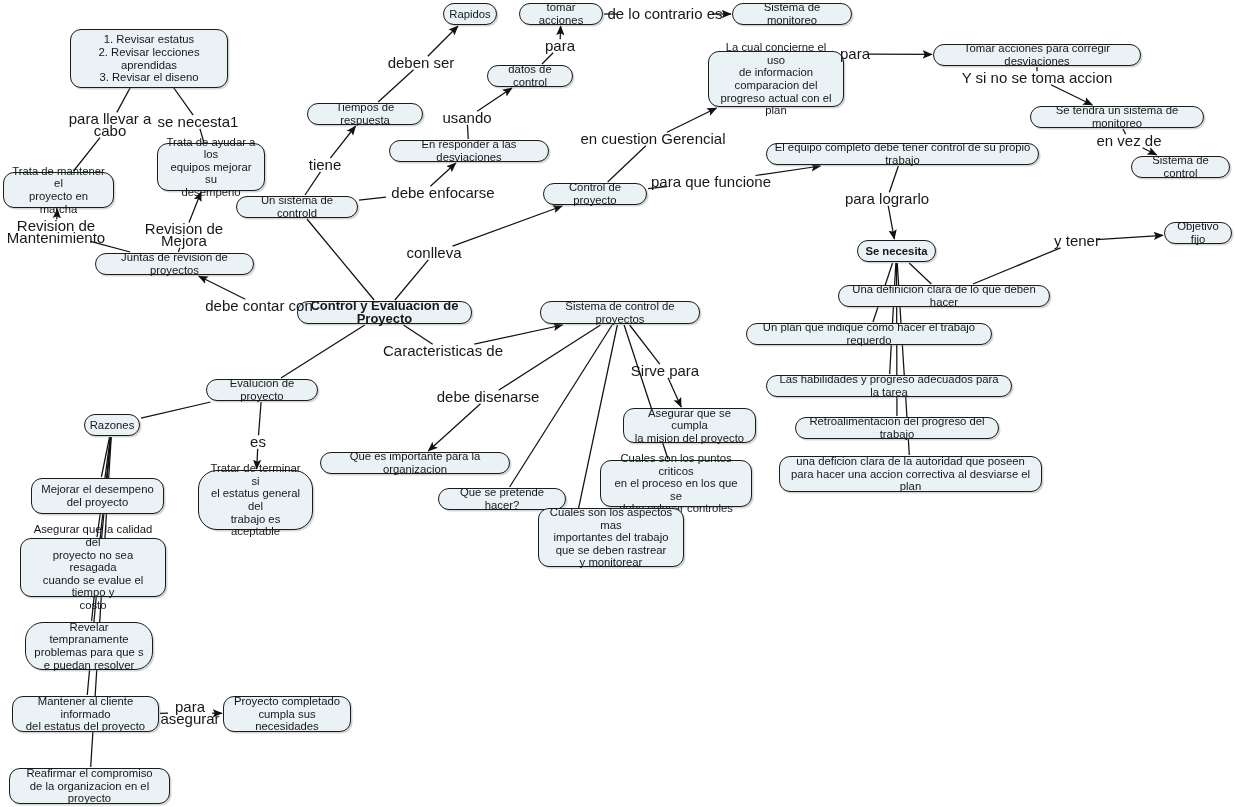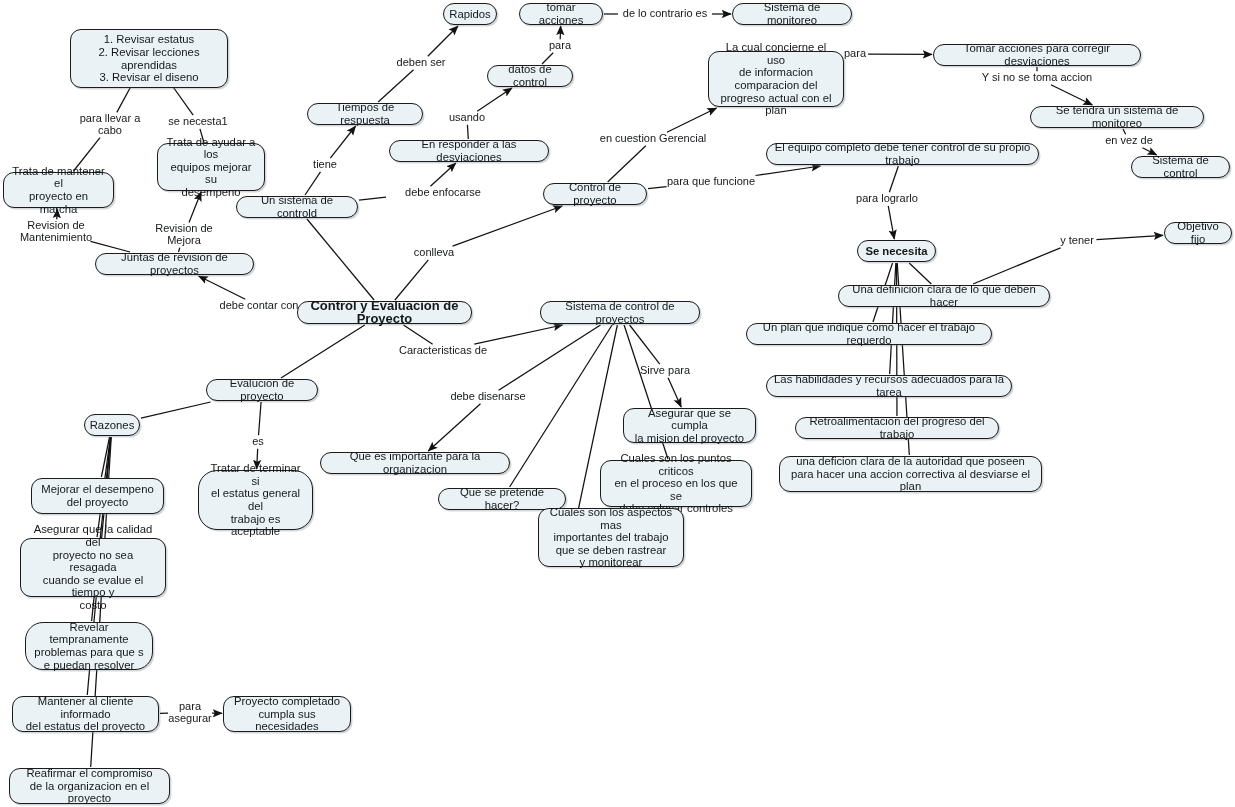--- a/index.html
+++ b/index.html
@@ -25,21 +25,21 @@
     align-items:center;
     justify-content:center;
     padding:3px 7px;
     white-space:pre-line;
     box-shadow:1.5px 1.5px 0 rgba(120,130,140,0.32);
   }
   .node.root{font-weight:bold;font-size:13px;}
   .elabel{
     position:absolute;
     color:#15181a;
-    font-size:11px;
+    font-size:15px;
     line-height:11.6px;
     text-align:center;
     white-space:pre-line;
     background:transparent;
     transform:translate(-50%,-50%);
     pointer-events:none;
   }
 </style>
 </head>
 <body>
@@ -223,21 +223,21 @@
 desempeno</div>
       <div class="node" style="left: 543px; top: 183px; width: 104px; height: 22px;">Control de proyecto</div>
       <div class="node" style="left: 236px; top: 196px; width: 122px; height: 22px;">Un sistema de controld</div>
       <div class="node" style="left: 1164px; top: 222px; width: 68px; height: 22px;">Objetivo fijo</div>
       <div class="node" style="left: 857px; top: 240px; width: 79px; height: 22px; font-weight: bold;">Se necesita</div>
       <div class="node" style="left: 95px; top: 253px; width: 159px; height: 22px;">Juntas de revision de proyectos</div>
       <div class="node" style="left: 838px; top: 285px; width: 212px; height: 22px;">Una definicion clara de lo que deben hacer</div>
       <div class="node root" style="left: 297px; top: 301px; width: 175px; height: 23px;">Control y Evaluacion de Proyecto</div>
       <div class="node" style="left: 540px; top: 301px; width: 160px; height: 23px;">Sistema de control de proyectos</div>
       <div class="node" style="left: 746px; top: 323px; width: 246px; height: 22px;">Un plan que indique como hacer el trabajo requerdo</div>
-      <div class="node" style="left: 766px; top: 375px; width: 246px; height: 22px;">Las habilidades y recursos adecuados para la tarea</div>
+      <div class="node" style="left: 766px; top: 375px; width: 246px; height: 22px;">Las habilidades y progreso adecuados para la tarea</div>
       <div class="node" style="left: 206px; top: 379px; width: 112px; height: 22px;">Evalucion de proyecto</div>
       <div class="node" style="left: 795px; top: 417px; width: 204px; height: 22px;">Retroalimentacion del progreso del trabajo</div>
       <div class="node" style="left: 623px; top: 408px; width: 133px; height: 35px;">Asegurar que se cumpla
 la mision del proyecto</div>
       <div class="node" style="left: 84px; top: 414px; width: 56px; height: 22px;">Razones</div>
       <div class="node" style="left: 320px; top: 452px; width: 190px; height: 22px;">Que es importante para la organizacion</div>
       <div class="node" style="left: 779px; top: 456px; width: 263px; height: 36px;">una deficion clara de la autoridad que poseen
 para hacer una accion correctiva al desviarse el plan</div>
       <div class="node" style="left: 600px; top: 460px; width: 152px; height: 47px;">Cuales son los puntos criticos
 en el proceso en los que se

